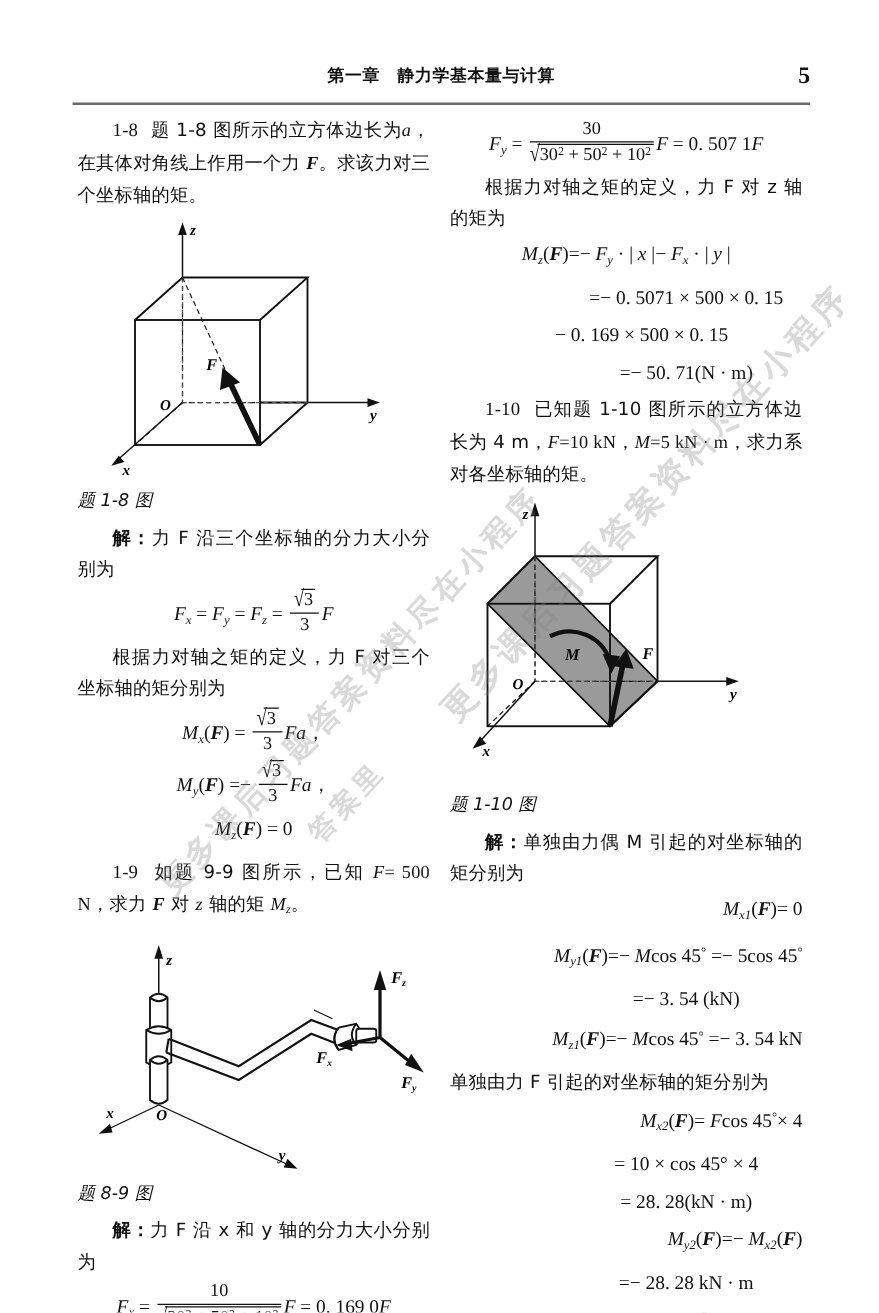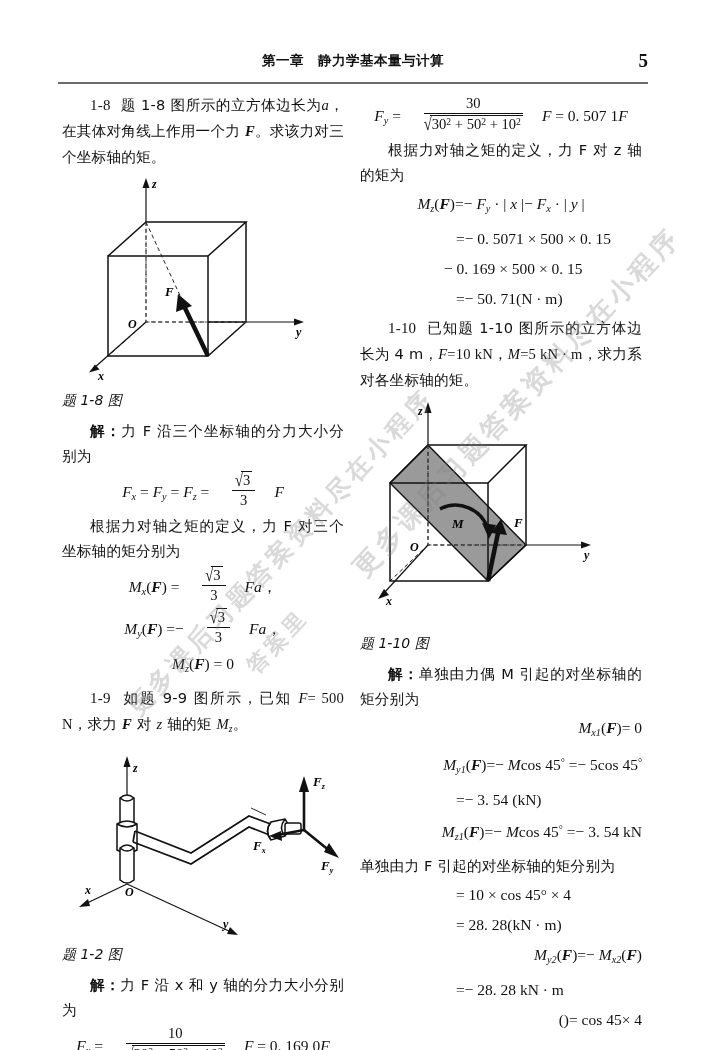--- a/index.html
+++ b/index.html
@@ -133,33 +133,33 @@
 
   .eq {
     font-family: "Liberation Serif", serif;
     font-size: 15.5px;
     line-height: 27px;
     text-align: center;
     margin: 3px 0 3px 0;
     white-space: nowrap;
   }
   .eq.left-ind { text-align: right; padding-left: 24px; }
-  .eq.cont { text-align: left; padding-left: 96px; }
+  .eq.cont { text-align: center; padding-left: 96px; }
   .eq.cont2 { text-align: left; padding-left: 84px; }
 
   sub { font-size: 0.66em; vertical-align: -0.28em; }
   sup { font-size: 0.66em; vertical-align: 0.42em; }
 
   
   .frac {
     display: inline-block;
     vertical-align: -0.55em;
     text-align: center;
     font-size: 0.94em;
-    margin: 0 19px;
+    margin: 0 2px;
   }
   .frac .n {
     display: block;
     padding: 0 3px 1px 3px;
     border-bottom: 1.2px solid #111;
     line-height: 1.18;
   }
   .frac .d {
     display: block;
     padding-top: 1px;
@@ -366,21 +366,21 @@
 
         <text class="axlabel" x="70" y="30">z</text>
         <text class="axlabel" x="22" y="152">x</text>
         <text class="axlabel" x="160" y="186">y</text>
         <text class="axlabel" x="62" y="154">O</text>
         <text class="flabel" x="250" y="44">F<tspan font-size="8" dy="3">z</tspan></text>
         <text class="flabel" x="258" y="128">F<tspan font-size="8" dy="3">y</tspan></text>
         <text class="flabel" x="190" y="108">F<tspan font-size="8" dy="3">x</tspan></text>
       </svg>
     </div>
-    <div class="fig-caption">题 1-2 图</div>
+    <div class="fig-caption">题 8-9 图</div>
 
     <p class="para indent">
       <span class="bold">解：</span><span>力 F 沿 x 和 y 轴的分力大小分别为</span>
     </p>
 
     <div class="eq">
       <span class="it">F</span><sub class="it">x</sub> =
       <span class="frac">
         <span class="n">10</span>
         <span class="d"><span class="radical">√</span><span class="sqrt-box">30<sup>2</sup> + 50<sup>2</sup> + 10<sup>2</sup></span></span>
@@ -485,20 +485,23 @@
     </div>
     <div class="eq cont">=− 3. 54 (kN)</div>
     <div class="eq left-ind">
       <span class="it">M</span><sub class="it">z1</sub>(<span class="bi">F</span>)=− <span class="it">M</span>cos 45<sup>°</sup> =− 3. 54 kN
     </div>
 
     <p class="para">
       <span>单独由力 F 引起的对坐标轴的矩分别为</span>
     </p>
 
+    <div class="eq left-ind">
+      <span class="it">M</span><sub class="it">x2</sub>(<span class="bi">F</span>)= <span class="it">F</span>cos 45<sup>°</sup>× 4
+    </div>
     <div class="eq cont">= 10 × cos 45° × 4</div>
     <div class="eq cont">= 28. 28(kN · m)</div>
     <div class="eq left-ind">
       <span class="it">M</span><sub class="it">y2</sub>(<span class="bi">F</span>)=− <span class="it">M</span><sub class="it">x2</sub>(<span class="bi">F</span>)
     </div>
     <div class="eq cont">=− 28. 28 kN · m</div>
     <div class="eq left-ind">
       ()= cos 45× 4
     </div>
 

